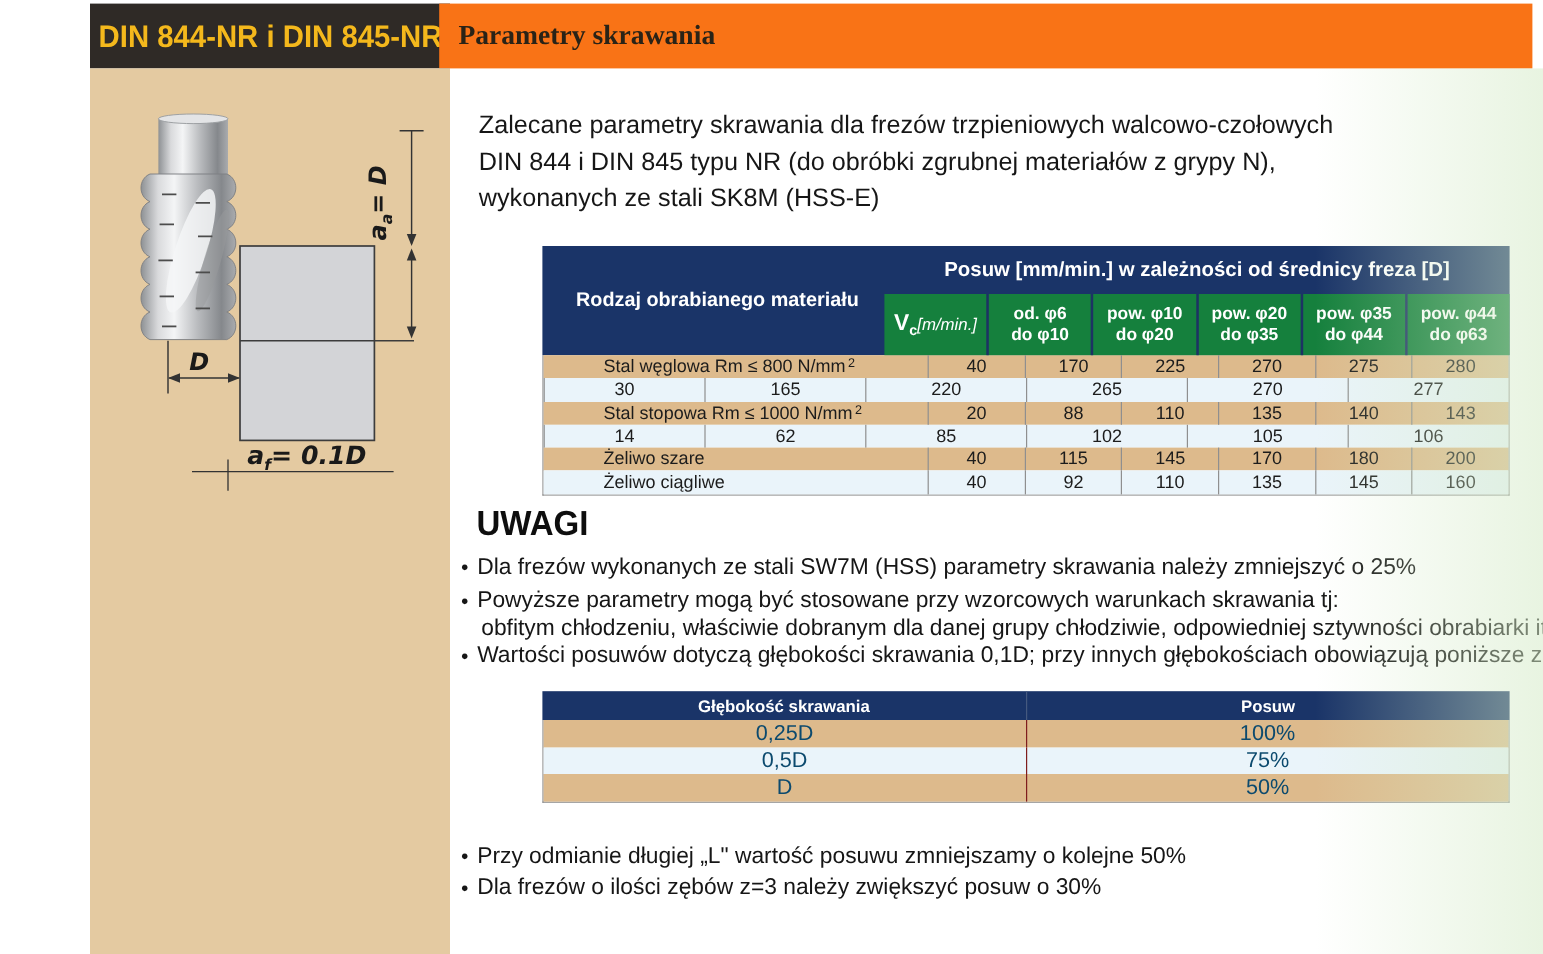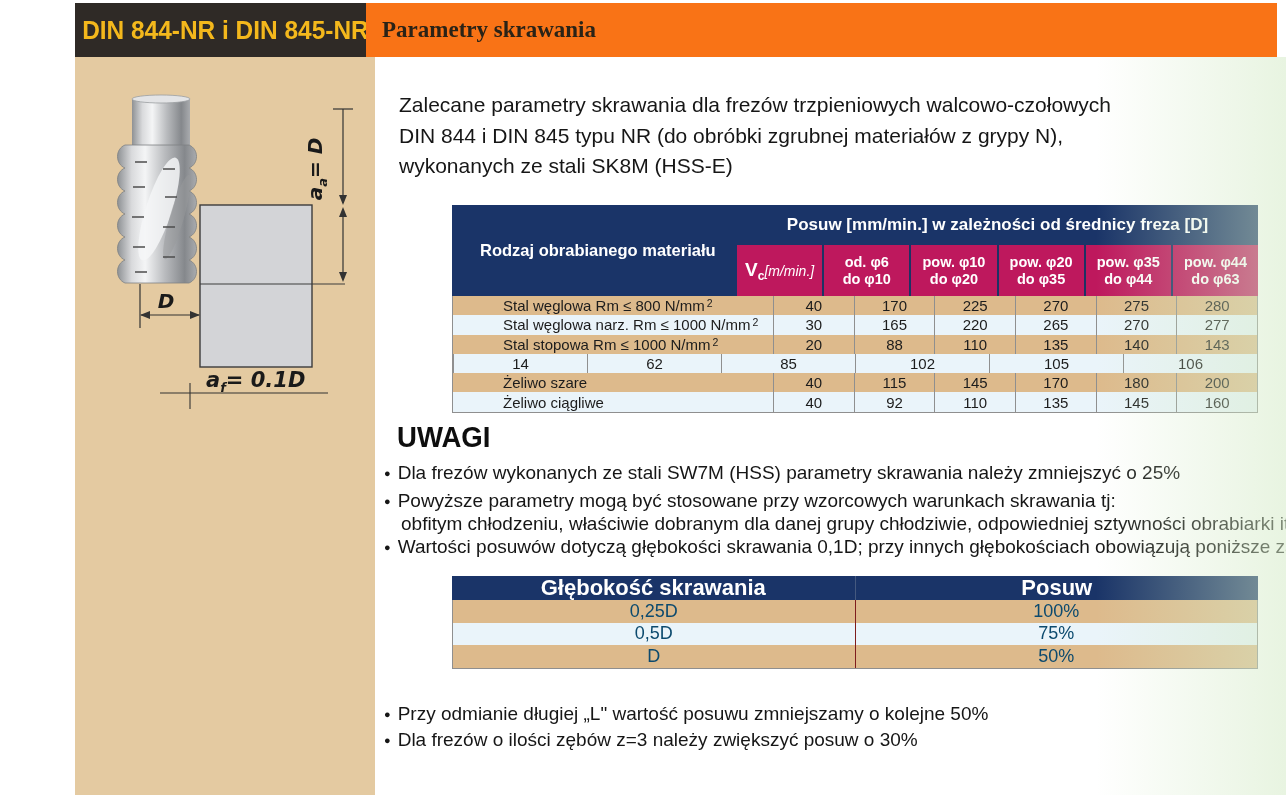--- a/index.html
+++ b/index.html
@@ -28,21 +28,21 @@
 
   
   .t1{position:absolute;left:452px;top:205px;width:806px;font-size:15px;}
   .t1-header{display:flex;height:91px;background:#1a3468;color:#ffffff;}
   .t1-mat{width:285px;display:flex;align-items:center;padding-left:28px;box-sizing:border-box;
           font-size:16.5px;font-weight:600;}
   .t1-right{flex:1;display:flex;flex-direction:column;}
   .t1-span{height:40px;display:flex;align-items:center;justify-content:center;
            font-weight:bold;font-size:17px;}
   .t1-redrow{flex:1;display:flex;}
-  .t1-red{flex:1;background:#be185d;display:flex;flex-direction:column;align-items:center;
+  .t1-red{flex:1;background:#15803d;display:flex;flex-direction:column;align-items:center;
           justify-content:center;font-size:14.5px;line-height:17px;color:#fff;}
   .t1-red + .t1-red{border-left:2px solid #1d3264;font-weight:bold;}
   .vc-sym{font-weight:bold;font-size:19px;}
   .vc-sub{font-weight:bold;font-size:12px;position:relative;top:4px;}
   .vc-unit{font-size:14px;font-style:italic;}
   .t1-body{border:1px solid #8f8f8f;border-top:none;box-sizing:border-box;}
   .t1-row{display:flex;height:19.3px;align-items:center;color:#1c1c1c;}
   .t1-row:nth-child(odd){background:#ddba8c;}
   .t1-row:nth-child(even){background:#eaf4fa;}
   .t1-rmat{width:284px;padding-left:14px;box-sizing:border-box;white-space:nowrap;margin-left:36px;}
@@ -52,21 +52,21 @@
 
   
   .uwagi-h{position:absolute;left:397px;top:421px;font-size:29px;font-weight:bold;color:#0e0e0e;
            transform:scaleX(.95);transform-origin:left;}
   .note{position:absolute;left:384px;display:flex;font-size:19px;color:#161616;white-space:nowrap;}
   .note .dot{font-size:11px;margin:5px 7px 0 0;}
   .note.cont{left:401px;}
 
   
   .t2{position:absolute;left:452px;top:576px;width:806px;}
-  .t2-header{display:flex;height:24px;background:#1a3468;color:#fff;font-weight:bold;font-size:22px;}
+  .t2-header{display:flex;height:24px;background:#1a3468;color:#fff;font-weight:bold;font-size:14px;}
   .t2-hcell{flex:1;display:flex;align-items:center;justify-content:center;}
   .t2-hcell + .t2-hcell{border-left:1px solid #45597f;}
   .t2-body{border:1px solid #8f8f8f;border-top:none;box-sizing:border-box;}
   .t2-row{display:flex;height:22.6px;font-size:18px;color:#0c4a6e;}
   .t2-row:nth-child(odd){background:#ddba8c;}
   .t2-row:nth-child(even){background:#eaf4fa;}
   .t2-cell{flex:1;display:flex;align-items:center;justify-content:center;}
   .t2-cell + .t2-cell{border-left:1px solid #7f1d1d;}
 
   
@@ -194,21 +194,20 @@
       <div class="t1-row">
         <div class="t1-rmat"><span>Stal węglowa Rm ≤ 800 N/mm</span><span class="sup">2</span></div>
         <div class="t1-val">40</div>
           <div class="t1-val">170</div>
         <div class="t1-val">225</div>
           <div class="t1-val">270</div>
         <div class="t1-val">275</div>
           <div class="t1-val">280</div>
       </div>
       <div class="t1-row">
-        <div class="t1-rmat"><span>Stal węglowa narz. Rm ≤ 1000 N/mm</span><span class="sup">2</span></div>
         <div class="t1-val">30</div>
           <div class="t1-val">165</div>
         <div class="t1-val">220</div>
           <div class="t1-val">265</div>
         <div class="t1-val">270</div>
           <div class="t1-val">277</div>
       </div>
       <div class="t1-row">
         <div class="t1-rmat"><span>Stal stopowa Rm ≤ 1000 N/mm</span><span class="sup">2</span></div>
         <div class="t1-val">20</div>

